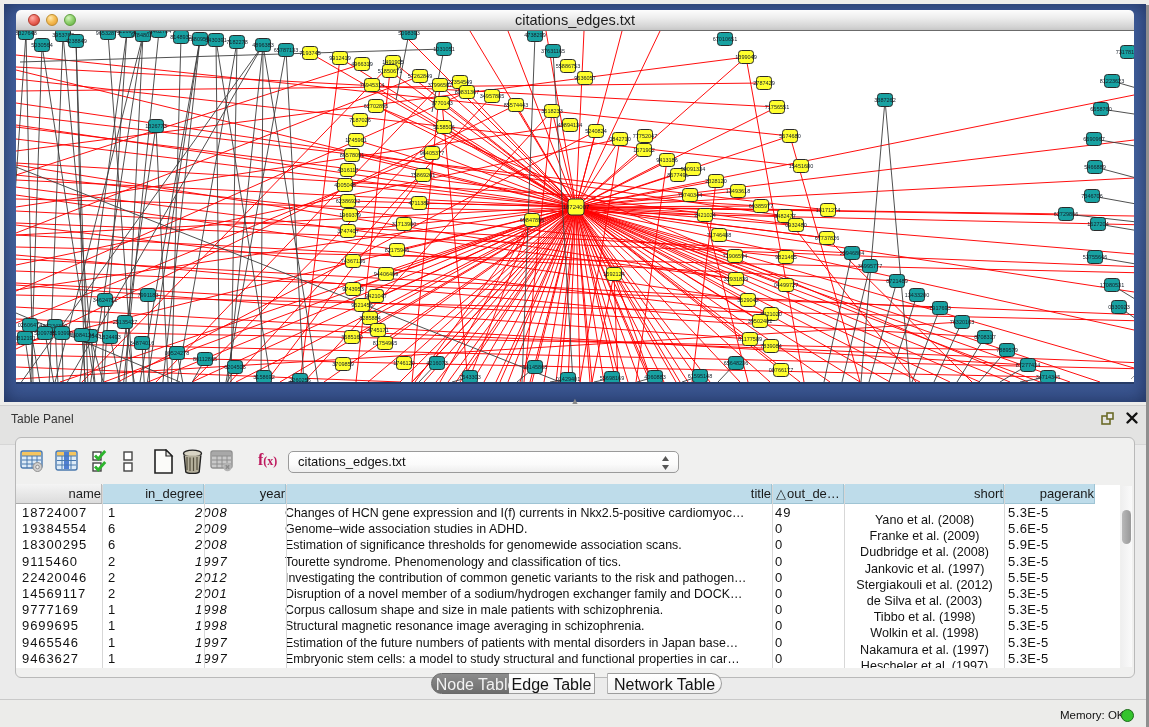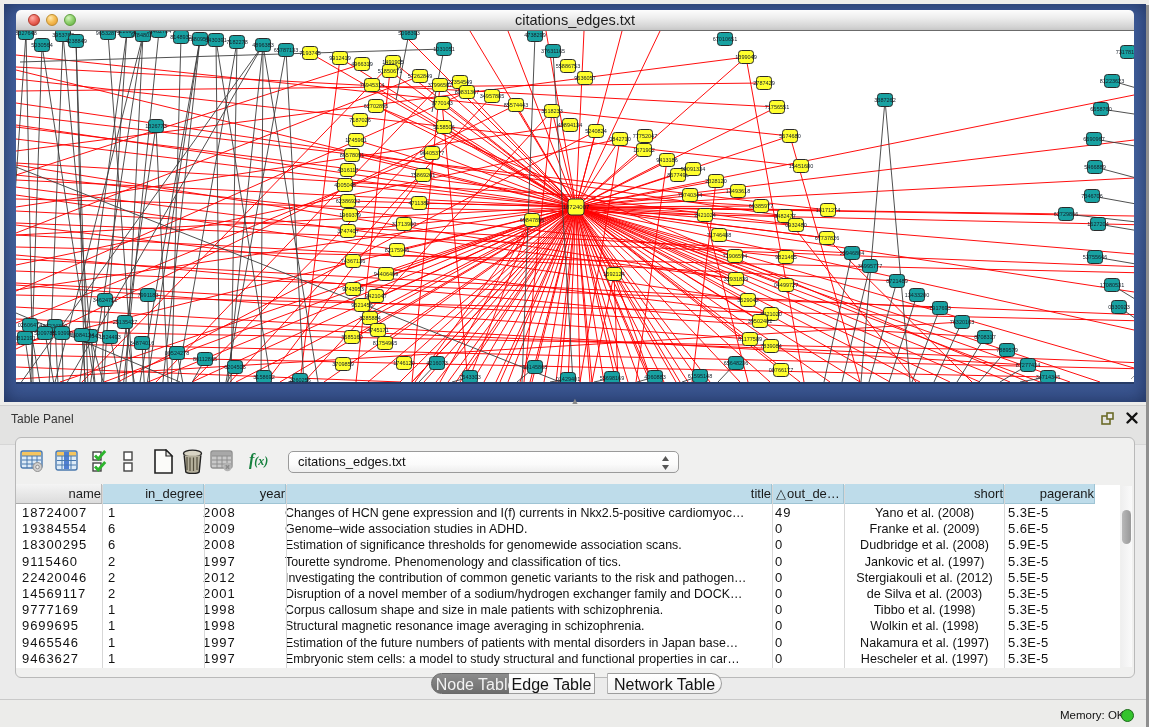--- a/index.html
+++ b/index.html
@@ -42,24 +42,24 @@
 #thead { left:16px; top:484px; width:1104px; height:21px; font-size:13px; color:#1a1a1a; }
 #thead .h { position:absolute; top:0; height:20px; background:#bedcea; text-align:right;
   line-height:20px; border-right:1px solid #9fc4d4; border-bottom:1px solid #9fc4d4;
   white-space:nowrap; overflow:hidden; }
 #thead .hg { background:linear-gradient(180deg,#f4f4f4,#dcdcdc); border-right:1px solid #bbb; border-bottom:1px solid #aaa; color:#222; }
 #tbody { left:16px; top:505px; width:1104px; height:163px; overflow:hidden; font-size:13px; color:#111; }
 .tr { position:relative; height:16.2px; white-space:nowrap; }
 .tr div { position:absolute; top:0; height:16.2px; line-height:16.2px; overflow:hidden; }
 .c0 { left:6px;  width:80px; letter-spacing:.9px; }
 .c1 { left:92px; width:94px; letter-spacing:.9px; }
-.c2 { left:187px; width:82px; letter-spacing:.9px; }
+.c2 { left:179px; width:82px; letter-spacing:.9px;font-style:italic; }
 .c3 { left:269px; width:486px; font-size:12.4px; }
 .c4 { left:759px; width:68px; letter-spacing:.9px; }
-.c5 { left:829px; width:159px; text-align:center; font-size:12.6px; }
+.c5 { left:829px; width:159px; text-align:center; font-size:12.6px;margin-top:7px; }
 .c6 { left:992px; width:96px; letter-spacing:.4px; }
 .vline { position:absolute; top:485px; width:1px; background:#d7d7d7; height:183px; }
 #scrollbar { left:1121px; top:486px; width:11px; height:181px;
   background:linear-gradient(90deg,#efefef,#fafafa); }
 #thumb { left:1122px; top:510px; width:9px; height:34px; border-radius:5px;
   background:linear-gradient(90deg,#b9b9b9,#989898); }
 .seg { position:absolute; top:673px; height:21px; line-height:21px; text-align:center;
   border:1px solid #9c9c9c; background:linear-gradient(180deg,#fff,#f2f2f2); color:#111; }
 #seg1 { left:431px; width:90px; border-radius:11px 0 0 11px;
   background:linear-gradient(180deg,#8c8c8c,#6e6e6e); color:#f2f2f2; border-color:#6a6a6a; }
@@ -617,21 +617,21 @@
  <path d="M3.2 6.5l1.6 16.5c2 2 11.4 2 13.4 0l1.6-16.5" fill="#b5b09c" stroke="#222" stroke-width="1.4"></path>
  <path d="M6 8v13M9 8.5v13.5M12.5 8.5v13.5M16 8v13" stroke="#55503f" stroke-width="1.2"></path>
 </svg>
 <svg class="icon" style="left:210px" width="24" height="24" viewBox="0 0 24 24">
  <rect x="1" y="2" width="21" height="17" rx="2" fill="#c9c9c9" stroke="#8e8e8e" stroke-width="1.4"></rect>
  <rect x="2" y="3" width="19" height="4" fill="#a8a8a8"></rect>
  <path d="M2 7h19M2 11h19M2 15h19M7 7v12M12 7v12M17 7v12" stroke="#8e8e8e" stroke-width="1"></path>
  <circle cx="17.5" cy="18" r="4.2" fill="#b3b3b3"></circle>
  <path d="M15.8 16.3l3.4 3.4M19.2 16.3l-3.4 3.4" stroke="#8a8a8a" stroke-width="1.4"></path>
 </svg>
-<div class="abs" style="left:249px;top:451px;font-size:16px;font-style:italic;font-weight:bold;color:#15803d;font-family:'Liberation Serif',serif">f<span style="font-size:12px">(x)</span></div>
+<div class="abs" style="left:258px;top:451px;font-size:16px;font-weight:bold;color:#be185d;font-family:'Liberation Serif',serif">f<span style="font-size:12px">(x)</span></div>
 
 <div id="combo" class="abs">citations_edges.txt
  <svg class="steppers" width="11" height="20" viewBox="0 0 11 20">
   <path d="M5.5 3L9 8H2z" fill="#555"></path>
       <path d="M5.5 17L2 12h7z" fill="#555"></path>
  </svg>
 </div>
 
 <div id="table" class="abs"></div>
 <div id="thead" class="abs">

